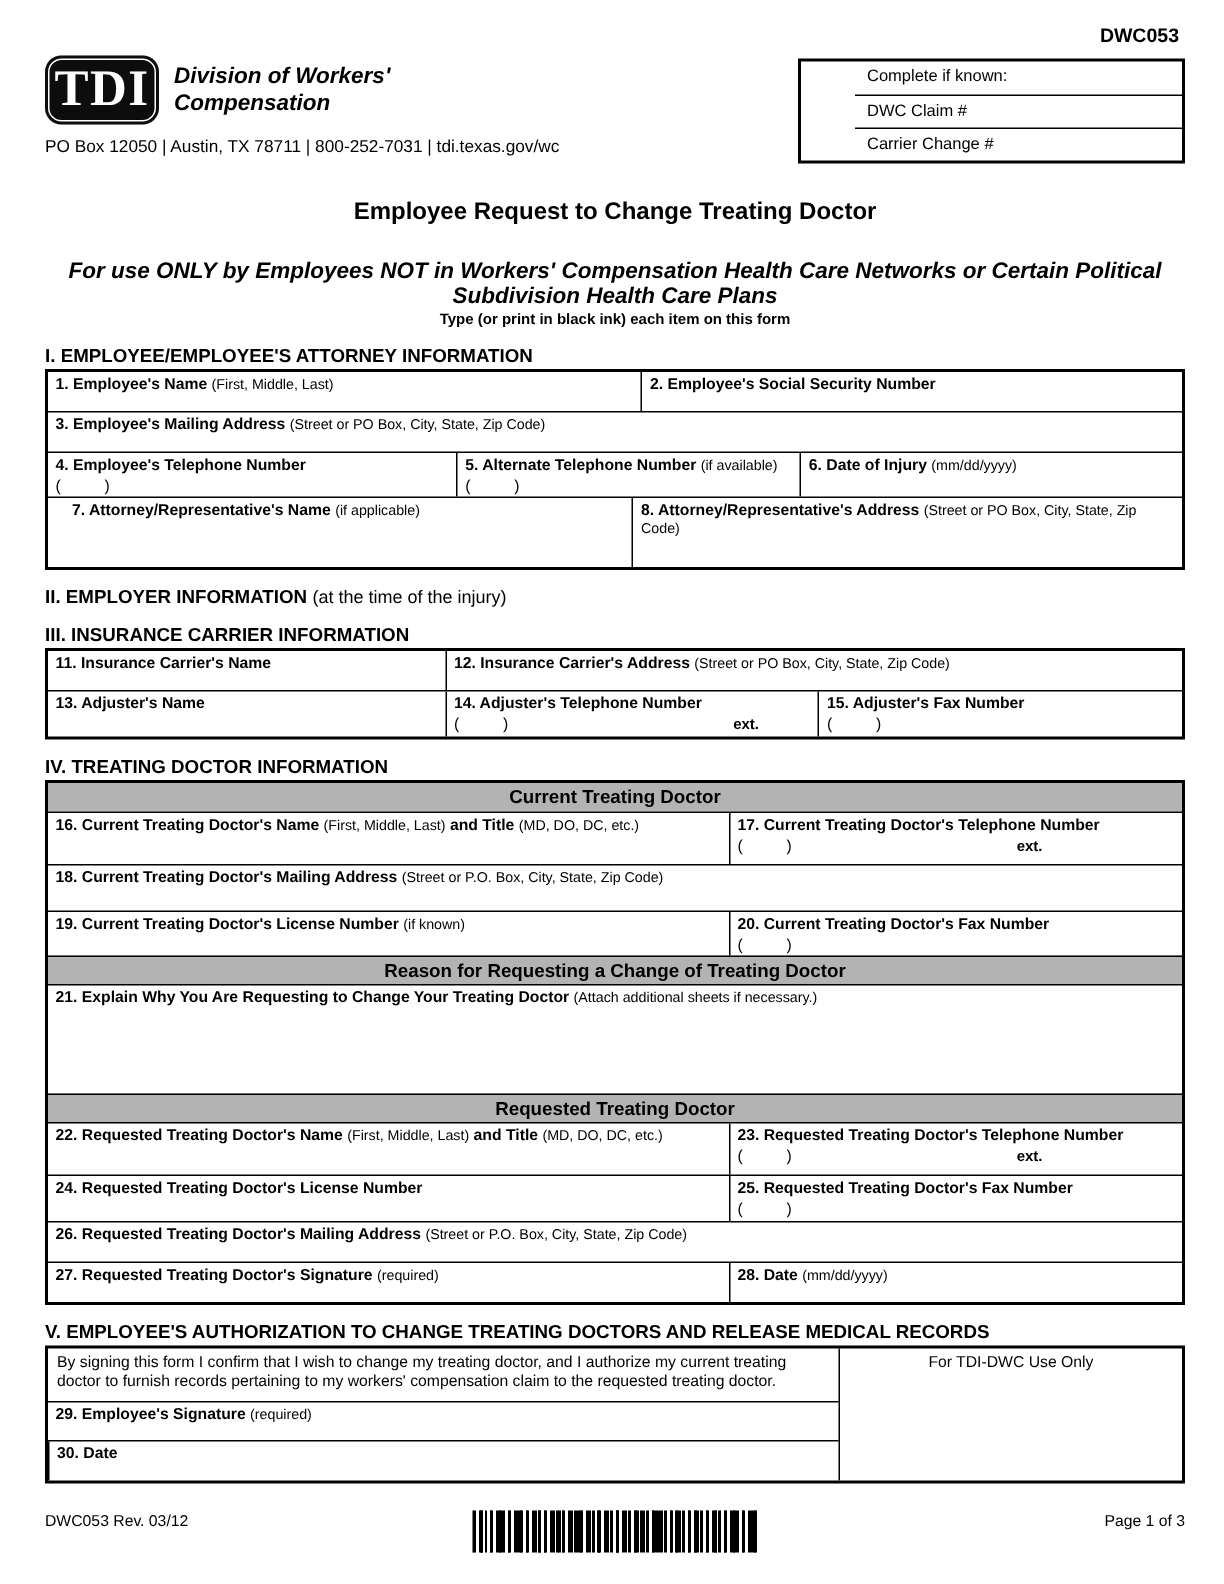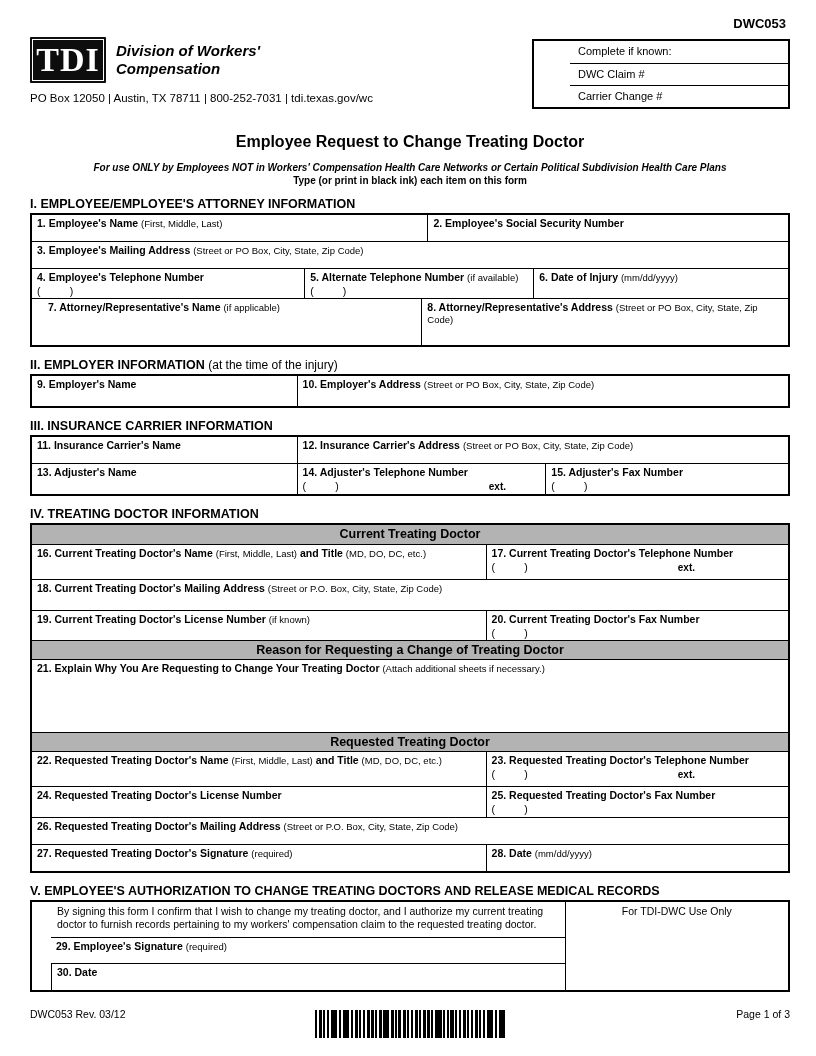--- a/index.html
+++ b/index.html
@@ -15,32 +15,32 @@
   }
   .form-number { text-align: right; font-weight: bold; font-size: 13px; padding-right: 4px; }
 
   
   .header { display: flex; justify-content: space-between; align-items: flex-start; margin-top: 6px; }
   .logo-row { display: flex; align-items: center; gap: 10px; }
   .tdi-logo {
     width: 76px; height: 46px; background: #0d0d0d; color: #fff;
     display: flex; align-items: center; justify-content: center;
     font-family: "Liberation Serif", serif; font-weight: bold; font-size: 34px;
-    letter-spacing: 1px; border-radius: 1px; box-shadow: inset 0 0 0 2px #0d0d0d, inset 0 0 0 3px #fff;
+    letter-spacing: 1px; border-radius: 11px; box-shadow: inset 0 0 0 2px #0d0d0d, inset 0 0 0 3px #fff;
   }
   .agency { font-weight: bold; font-size: 15px; line-height: 1.2; color: #000000; font-style: italic; }
   .contact { font-size: 11.5px; margin-top: 9px; }
   .claim-box { width: 258px; border: 2px solid #000; font-size: 11px; margin-top: 2px; }
   .claim-row { padding: 4px 8px; min-height: 22px; margin-left: 36px; }
   .claim-row + .claim-row { border-top: 1px solid #000; }
 
   
   .title-block { text-align: center; margin-top: 24px; }
   .doc-title { font-size: 16px; font-weight: bold; }
-  .doc-subtitle { font-size: 10px; font-weight: bold; font-style: italic; margin-top: 11px; }
+  .doc-subtitle { font-size: 15px; font-weight: bold; font-style: italic; margin-top: 21px; }
   .doc-instruction { font-size: 10px; font-weight: bold; margin-top: 2px; }
 
   
   .sec-heading { font-size: 12.5px; font-weight: bold; margin: 11px 0 2px 0; }
   .sec-heading .note { font-weight: normal; font-size: 12px; }
   .tbl { border: 2px solid #000; width: 100%; }
   .trow { display: flex; }
   .trow + .trow, .trow + .graybar, .graybar + .trow { border-top: 1px solid #000; }
   .cell { padding: 2px 5px 1px 5px; min-height: 26px; }
   .cell + .cell { border-left: 1px solid #000; }
@@ -64,21 +64,21 @@
   .h34 { min-height: 34px; }
   .h46 { min-height: 46px; }
   .h72 { min-height: 72px; }
 
   .graybar {
     background: #b3b3b3; text-align: center; font-weight: bold;
     font-size: 12.5px; padding: 2px 0; min-height: 19px;
   }
 
   
-  .sec5-box { border: 2px solid #000; display: flex; padding-left: 19px; }
+  .sec5-box { border: 2px solid #000; display: flex; }
   .sec5-left { width: 69.7%; }
   .sec5-right { width: 30.3%; border-left: 1px solid #000; text-align: center; font-size: 10.5px; padding-top: 3px; }
   .statement { font-size: 10.5px; padding: 3px 6px 4px 6px; line-height: 1.25; border-bottom: 1px solid #000; min-height: 36px; }
   .sigrow { border-bottom: 1px solid #000; }
   .sigrow:last-child { border-bottom: 0; }
 
   
   .barcode {
     width: 190px; height: 28px; margin: 18px auto 0;
     background-image:
@@ -155,30 +155,20 @@
       <div class="cell w51 h46 indent">
         <div class="lbl"><span class="b">7. Attorney/Representative's Name</span> <span class="h">(if applicable)</span></div>
       </div>
       <div class="cell w49 h46">
         <div class="lbl"><span class="b">8. Attorney/Representative's Address</span> <span class="h">(Street or PO Box, City, State, Zip Code)</span></div>
       </div>
     </div>
   </div>
 
   <div class="sec-heading"><span>II. EMPLOYER INFORMATION</span> <span class="note">(at the time of the injury)</span></div>
-  <div class="tbl">
-    <div class="trow">
-      <div class="cell w35 h30">
-        <div class="lbl"><span class="b">9. Employer's Name</span></div>
-      </div>
-      <div class="cell w65 h30">
-        <div class="lbl"><span class="b">10. Employer's Address</span> <span class="h">(Street or PO Box, City, State, Zip Code)</span></div>
-      </div>
-    </div>
-  </div>
 
   <div class="sec-heading">III. INSURANCE CARRIER INFORMATION</div>
   <div class="tbl">
     <div class="trow">
       <div class="cell w35">
         <div class="lbl"><span class="b">11. Insurance Carrier's Name</span></div>
       </div>
       <div class="cell w65">
         <div class="lbl"><span class="b">12. Insurance Carrier's Address</span> <span class="h">(Street or PO Box, City, State, Zip Code)</span></div>
       </div>

